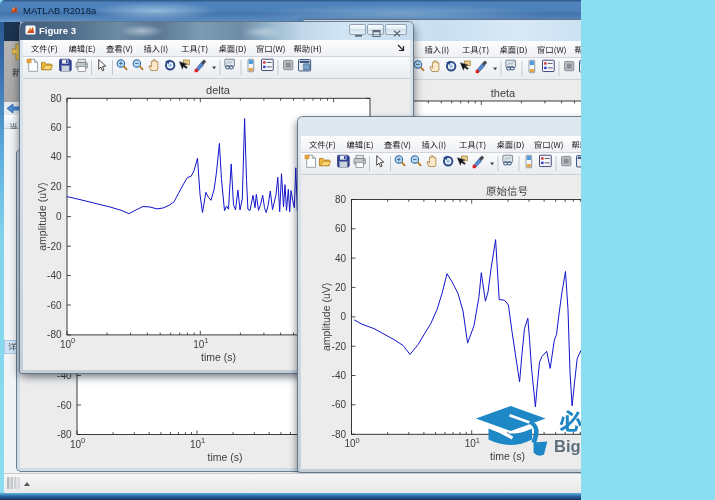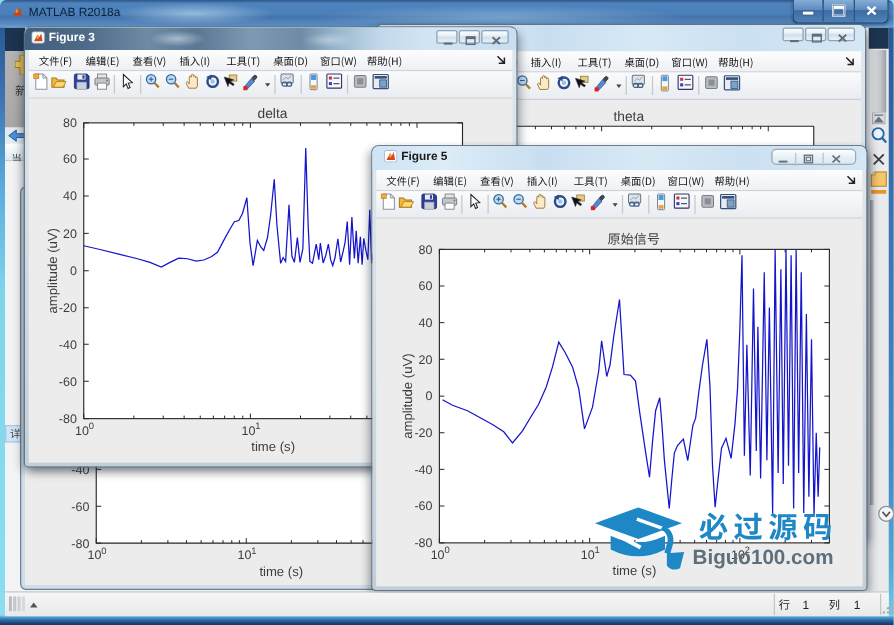--- a/index.html
+++ b/index.html
@@ -1,15 +1,15 @@
 <!DOCTYPE html>
 <html><head><meta charset="utf-8"><style>
 * { margin:0; padding:0; box-sizing:content-box; }
 body { width:715px; height:500px; overflow:hidden; font-family:"Liberation Sans",sans-serif; background:#8adef0; }
-#root { position:relative; width:715px; height:500px; overflow:hidden; }
+#root { position:relative; width:569px; height:500px; overflow:hidden;padding-left:12px; }
 .fbtn { width:17px;height:11px;background:linear-gradient(180deg,#fdfefe,#e3edf5 45%,#cfdfec 50%,#e8f1f8);border:1px solid #8fa3b5;border-radius:2px;margin-left:1px;box-sizing:border-box; }
 .mbtn { height:17px;background:linear-gradient(180deg,#88add6 0%,#5d8cc0 45%,#3e6ba2 50%,#4e80b6 100%); }
 </style></head><body>
 <div id="root">
 <div style="position:absolute;left:0;top:0;width:715px;height:22px;border-radius:5px 5px 0 0;
 background:linear-gradient(180deg,#2c5685 0%,#4f83bd 12%,#4b7fb8 50%,#4273ab 62%,#5b8cc4 88%,#69a0d2 100%);z-index:1">
 <div style="position:absolute;left:90px;top:2px;width:130px;height:18px;background:radial-gradient(ellipse at 50% 50%,rgba(210,235,250,0.55),rgba(210,235,250,0) 70%)"></div>
 <div style="position:absolute;left:250px;top:4px;width:300px;height:16px;background:radial-gradient(ellipse at 50% 60%,rgba(190,225,245,0.4),rgba(190,225,245,0) 70%)"></div>
 <svg width="8" height="9" viewBox="0 0 12 13" style="position:absolute;left:10px;top:5px">
         <path d="M1 11 L5.2 2.2 l1.7 3.2 L9.3 1.5 l2 9.5 z" fill="#c6441c"></path>
@@ -490,37 +490,20 @@
             <text x="326.6" y="347.9" font-size="10" fill="#3d3d3d" font-family="Liberation Sans, sans-serif">10</text>
             <text x="337.6" y="343.4" font-size="7.5" fill="#3d3d3d" font-family="Liberation Sans, sans-serif">2</text>
             <text x="218.5" y="360.9" font-size="10.5" fill="#3d3d3d" text-anchor="middle" font-family="Liberation Sans, sans-serif">time (s)</text>
             <text x="46" y="216.6" font-size="10.5" fill="#3d3d3d" text-anchor="middle" font-family="Liberation Sans, sans-serif" transform="rotate(-90 46 216.6)">amplitude (uV)</text>
             <text x="218" y="94" font-size="11" fill="#3d3d3d" text-anchor="middle" font-family="Liberation Sans, sans-serif">delta</text>
             <path d="M67.0 196.6 L80.0 199.6 L95.0 203.3 L110.0 207.0 L120.0 209.9 L129.0 213.6 L136.0 209.9 L143.0 206.5 L150.0 207.0 L157.0 208.9 L163.0 208.0 L169.0 205.4 L174.0 201.8 L179.0 192.3 L184.0 183.2 L187.5 177.4 L191.0 176.4 L194.0 170.8 L197.5 158.2 L200.0 194.4 L202.5 212.5 L205.9 192.3 L208.5 197.4 L211.0 200.3 L214.0 190.0 L216.5 172.2 L219.4 143.4 L221.5 179.6 L224.5 210.7 L226.5 206.0 L228.5 209.2 L231.2 163.9 L233.5 204.8 L235.5 209.9 L237.9 190.1 L240.0 209.9 L242.3 198.9 L244.6 118.5 L246.5 179.6 L247.9 209.2 L250.0 210.5 L253.0 195.3 L255.0 207.7 L256.3 194.4 L258.5 210.4 L260.5 204.8 L262.7 195.3 L264.5 207.7 L266.2 212.6 L268.0 206.2 L270.3 191.0 L272.5 209.6 L274.5 201.1 L276.0 194.4 L277.8 177.3 L279.7 211.7 L281.5 173.7 L283.5 206.8 L285.0 184.7 L286.5 210.5 L288.3 189.5 L289.7 211.7 L291.0 190.7 L292.7 200.3 L294.3 207.7 L295.8 167.8 L297.3 210.7 L299.2 199.5 L300.9 208.9 L302.9 201.8 L304.5 209.8 L306.2 201.0 L308.6 212.5 L310.4 187.5 L312.6 210.1 L315.2 202.1 L317.1 212.4 L318.8 195.5 L320.6 208.5 L322.8 193.9 L324.5 213.1 L326.3 186.2 L328.2 208.4 L330.2 195.8 L332.5 211.5 L334.7 190.1 L337.0 211.1 L339.6 200.3 L342.0 212.3 L344.1 202.3 L346.4 208.6 L348.9 195.4 L351.1 208.5 L353.2 182.2 L355.2 207.7 L356.9 185.7 L359.5 206.3 L361.4 193.6 L363.0 209.5 L364.8 169.1 L366.5 211.4 L368.5 172.8" fill="none" stroke="#1414cc" stroke-width="1"></path>
           </svg></div>
       </div>
 </div>
 <div style="position:absolute;left:298px;top:117px;width:395px;height:355px;z-index:5;border-radius:5px 5px 3px 3px;box-shadow:0 0 0 1px rgba(96,114,132,0.9), -3px 3px 7px rgba(20,30,45,0.32), 3px 4px 8px rgba(20,30,45,0.38);background:linear-gradient(180deg,#dfe8ee 0%,#cdd9e2 60%,#c2cfd9 100%)">
-<div style="position:absolute;left:0;top:0;right:0;height:19px;border-radius:5px 5px 0 0;background:linear-gradient(90deg,#cfe3f3 0%,#dcecf8 15%,#c8def0 35%,#d8e9f6 55%,#cbe0f1 75%,#d4e7f5 100%);">
-        <svg width="11" height="10" viewBox="0 0 13 12" style="position:absolute;left:9px;top:3px">
-          <rect x="0.5" y="0.5" width="12" height="11" rx="2" fill="#fdfdfd" stroke="#9ab0c4" stroke-width="0.8"></rect>
-          <path d="M2.5 9.5 L6 3 l1.6 2.6 L9.5 2.2 l1.3 7.3 z" fill="#d24a1e"></path>
-          <path d="M6 3 l1.6 2.6 L6.4 7.6 L4.6 6.2 z" fill="#f29830"></path>
-        </svg>
-        <span style="position:absolute;left:23px;top:3px;font:bold 9.5px 'Liberation Sans',sans-serif;color:#1a1a1a">Figure 5</span>
-        <div style="position:absolute;right:8px;top:2px;width:68px;height:13px;border:1px solid #9aa8b8;border-radius:4px;background:linear-gradient(180deg,#fdfefe,#e8f0f7 50%,#dbe7f2);box-sizing:border-box">
-<svg width="66" height="11">
-            <rect x="5" y="6.5" width="7" height="1.6" fill="#667180"></rect>
-            <rect x="25.5" y="2.2" width="6.5" height="6" fill="none" stroke="#667180" stroke-width="1.1"></rect>
-            <rect x="27" y="3.8" width="3.4" height="2.8" fill="none" stroke="#667180" stroke-width="0.9"></rect>
-            <path d="M48 2.5 l6 5.4 m0-5.4 l-6 5.4" stroke="#667180" stroke-width="1.4"></path>
-            <line x1="18.5" y1="0" x2="18.5" y2="11" stroke="#b7c3cf"></line>
-            <line x1="40.5" y1="0" x2="40.5" y2="11" stroke="#b7c3cf"></line>
-          </svg></div>
-      </div>
 <div style="position:absolute;left:3px;right:3px;top:19px;bottom:3px;background:#ececec;overflow:hidden">
         <div style="position:absolute;left:0;top:0;width:389px;height:16px;background:linear-gradient(#fdfdfe,#eef0f4);border-bottom:1px solid #d0d4da"><svg width="389" height="16" viewBox="0 0 389 16">
             <path transform="translate(8,12)" d="M3.5 -6.8C3.8 -6.4 4.0 -5.9 4.1 -5.5L4.8 -5.8C4.7 -6.1 4.4 -6.6 4.2 -7.0ZM0.4 -5.5V-4.9H1.7C2.2 -3.6 2.9 -2.5 3.7 -1.7C2.8 -0.9 1.7 -0.3 0.3 0.1C0.4 0.2 0.6 0.5 0.7 0.6C2.1 0.2 3.2 -0.4 4.2 -1.2C5.1 -0.4 6.2 0.2 7.6 0.6C7.7 0.4 7.9 0.2 8.0 0.0C6.7 -0.3 5.6 -0.9 4.6 -1.7C5.5 -2.5 6.1 -3.6 6.6 -4.9H7.9V-5.5ZM4.2 -2.1C3.4 -2.9 2.8 -3.8 2.4 -4.9H5.9C5.5 -3.8 4.9 -2.9 4.2 -2.1Z M10.9 -2.8V-2.2H13.3V0.7H13.9V-2.2H16.2V-2.8H13.9V-4.7H15.8V-5.3H13.9V-6.9H13.3V-5.3H12.2C12.3 -5.6 12.4 -6.0 12.5 -6.4L11.9 -6.6C11.7 -5.5 11.3 -4.4 10.9 -3.7C11.0 -3.6 11.3 -3.5 11.4 -3.4C11.6 -3.7 11.8 -4.2 12.0 -4.7H13.3V-2.8ZM10.5 -6.9C10.1 -5.7 9.3 -4.4 8.6 -3.6C8.7 -3.5 8.9 -3.2 8.9 -3.0C9.2 -3.3 9.4 -3.6 9.7 -4.0V0.6H10.3V-5.0C10.6 -5.5 10.9 -6.2 11.1 -6.8Z M18.6 1.6 19.0 1.4C18.3 0.2 18.0 -1.2 18.0 -2.6C18.0 -4.0 18.3 -5.4 19.0 -6.6L18.6 -6.8C17.8 -5.5 17.4 -4.2 17.4 -2.6C17.4 -0.9 17.8 0.4 18.6 1.6Z M20.2 0.0H21.0V-2.7H23.3V-3.4H21.0V-5.4H23.7V-6.1H20.2Z M24.8 1.6C25.6 0.4 26.0 -0.9 26.0 -2.6C26.0 -4.2 25.6 -5.5 24.8 -6.8L24.3 -6.6C25.0 -5.4 25.4 -4.0 25.4 -2.6C25.4 -1.2 25.0 0.2 24.3 1.4Z" fill="#1a1a1a"></path>
             <path transform="translate(45.5,12)" d="M0.3 -0.4 0.5 0.1C1.2 -0.1 2.0 -0.5 2.9 -0.9L2.8 -1.4C1.9 -1.0 0.9 -0.7 0.3 -0.4ZM0.5 -3.5C0.6 -3.6 0.8 -3.6 1.7 -3.7C1.4 -3.2 1.1 -2.8 1.0 -2.6C0.7 -2.3 0.5 -2.1 0.4 -2.1C0.4 -1.9 0.5 -1.6 0.6 -1.5C0.7 -1.6 1.0 -1.7 2.8 -2.1C2.8 -2.2 2.8 -2.5 2.8 -2.6L1.4 -2.3C2.0 -3.1 2.5 -4.0 3.0 -5.0L2.5 -5.2C2.4 -4.9 2.2 -4.6 2.0 -4.3L1.1 -4.2C1.6 -4.9 2.0 -5.9 2.4 -6.8L1.8 -7.0C1.5 -6.0 0.9 -4.9 0.8 -4.6C0.6 -4.3 0.5 -4.1 0.3 -4.1C0.4 -3.9 0.5 -3.6 0.5 -3.5ZM5.2 -2.9V-1.7H4.5V-2.9ZM5.6 -2.9H6.2V-1.7H5.6ZM4.0 -3.4V0.6H4.5V-1.2H5.2V0.4H5.6V-1.2H6.2V0.4H6.6V-1.2H7.2V0.1C7.2 0.1 7.2 0.1 7.1 0.1C7.1 0.1 6.9 0.1 6.8 0.1C6.8 0.3 6.9 0.5 6.9 0.6C7.2 0.6 7.4 0.6 7.5 0.5C7.7 0.4 7.7 0.3 7.7 0.1V-3.4L7.2 -3.4ZM6.6 -2.9H7.2V-1.7H6.6ZM5.0 -6.9C5.2 -6.6 5.3 -6.3 5.4 -6.1H3.4V-4.3C3.4 -3.0 3.4 -1.2 2.6 0.2C2.7 0.2 3.0 0.4 3.1 0.5C3.9 -0.8 4.0 -2.8 4.0 -4.1H7.6V-6.1H6.1C6.0 -6.3 5.8 -6.7 5.6 -7.0ZM4.0 -5.5H7.1V-4.7H4.0Z M12.9 -6.2H15.1V-5.4H12.9ZM12.3 -6.7V-4.9H15.7V-6.7ZM9.0 -2.8C9.0 -2.8 9.3 -2.9 9.6 -2.9H10.3V-1.7L8.6 -1.4L8.8 -0.8L10.3 -1.1V0.6H10.9V-1.2L11.8 -1.4L11.8 -1.9L10.9 -1.8V-2.9H11.7V-3.4H10.9V-4.7H10.3V-3.4H9.5C9.8 -4.0 10.0 -4.7 10.2 -5.4H11.7V-6.0H10.4C10.4 -6.3 10.5 -6.6 10.5 -6.8L9.9 -7.0C9.9 -6.6 9.8 -6.3 9.7 -6.0H8.7V-5.4H9.6C9.4 -4.7 9.3 -4.2 9.2 -4.0C9.0 -3.6 8.9 -3.3 8.8 -3.3C8.8 -3.2 8.9 -2.9 9.0 -2.8ZM15.1 -3.9V-3.2H12.9V-3.9ZM11.6 -0.6 11.7 -0.1 15.1 -0.3V0.7H15.6V-0.4L16.3 -0.4L16.3 -1.0L15.6 -0.9V-3.9H16.2V-4.4H11.8V-3.9H12.4V-0.7ZM15.1 -2.7V-2.0H12.9V-2.7ZM15.1 -1.5V-0.9L12.9 -0.7V-1.5Z M18.6 1.6 19.0 1.4C18.3 0.2 18.0 -1.2 18.0 -2.6C18.0 -4.0 18.3 -5.4 19.0 -6.6L18.6 -6.8C17.8 -5.5 17.4 -4.2 17.4 -2.6C17.4 -0.9 17.8 0.4 18.6 1.6Z M20.2 0.0H23.8V-0.7H21.0V-2.9H23.3V-3.5H21.0V-5.4H23.7V-6.1H20.2Z M25.1 1.6C25.9 0.4 26.3 -0.9 26.3 -2.6C26.3 -4.2 25.9 -5.5 25.1 -6.8L24.6 -6.6C25.4 -5.4 25.7 -4.0 25.7 -2.6C25.7 -1.2 25.4 0.2 24.6 1.4Z" fill="#1a1a1a"></path>
             <path transform="translate(83,12)" d="M2.4 -1.8H5.8V-1.1H2.4ZM2.4 -2.9H5.8V-2.2H2.4ZM1.8 -3.4V-0.7H6.5V-3.4ZM0.6 -0.2V0.4H7.7V-0.2ZM3.8 -7.0V-5.9H0.5V-5.4H3.1C2.4 -4.6 1.3 -3.9 0.3 -3.5C0.4 -3.4 0.6 -3.2 0.7 -3.0C1.8 -3.5 3.1 -4.3 3.8 -5.3V-3.6H4.4V-5.3C5.2 -4.4 6.4 -3.5 7.6 -3.1C7.7 -3.2 7.9 -3.5 8.0 -3.6C7.0 -3.9 5.8 -4.6 5.1 -5.4H7.8V-5.9H4.4V-7.0Z M11.1 -1.8H14.7V-1.2H11.1ZM11.1 -2.2V-2.8H14.7V-2.2ZM11.1 -0.8H14.7V-0.1H11.1ZM15.2 -6.9C13.8 -6.6 11.3 -6.5 9.3 -6.5C9.3 -6.4 9.4 -6.2 9.4 -6.0C10.1 -6.0 10.9 -6.0 11.7 -6.1C11.6 -5.9 11.6 -5.7 11.5 -5.5H9.4V-5.0H11.3C11.2 -4.8 11.1 -4.6 11.0 -4.4H8.8V-3.9H10.8C10.2 -3.0 9.5 -2.2 8.6 -1.7C8.7 -1.6 8.9 -1.3 9.0 -1.2C9.5 -1.5 10.0 -1.9 10.5 -2.4V0.7H11.1V0.3H14.7V0.7H15.3V-3.3H11.1C11.2 -3.5 11.4 -3.7 11.5 -3.9H16.1V-4.4H11.7C11.8 -4.6 11.9 -4.8 12.0 -5.0H15.6V-5.5H12.2L12.4 -6.1C13.6 -6.2 14.7 -6.3 15.6 -6.5Z M18.6 1.6 19.0 1.4C18.3 0.2 18.0 -1.2 18.0 -2.6C18.0 -4.0 18.3 -5.4 19.0 -6.6L18.6 -6.8C17.8 -5.5 17.4 -4.2 17.4 -2.6C17.4 -0.9 17.8 0.4 18.6 1.6Z M21.4 0.0H22.2L24.2 -6.1H23.4L22.4 -2.8C22.2 -2.1 22.1 -1.5 21.8 -0.8H21.8C21.6 -1.5 21.4 -2.1 21.2 -2.8L20.2 -6.1H19.4Z M25.0 1.6C25.8 0.4 26.2 -0.9 26.2 -2.6C26.2 -4.2 25.8 -5.5 25.0 -6.8L24.5 -6.6C25.2 -5.4 25.6 -4.0 25.6 -2.6C25.6 -1.2 25.2 0.2 24.5 1.4Z" fill="#1a1a1a"></path>
             <path transform="translate(120.5,12)" d="M6.1 -2.0V-1.5H7.0V-0.3H5.8V-4.4H7.9V-5.0H5.8V-6.1C6.4 -6.2 7.0 -6.3 7.5 -6.4L7.1 -6.9C6.2 -6.6 4.6 -6.5 3.3 -6.4C3.4 -6.2 3.5 -6.0 3.5 -5.9C4.0 -5.9 4.6 -5.9 5.2 -6.0V-5.0H3.0V-4.4H5.2V-0.3H3.8V-1.5H4.8V-2.0H3.8V-3.0C4.2 -3.1 4.5 -3.2 4.8 -3.4L4.5 -3.9C4.2 -3.7 3.7 -3.5 3.3 -3.4V0.7H3.8V0.2H7.0V0.7H7.6V-3.6H6.1V-3.1H7.0V-2.0ZM1.3 -7.0V-5.3H0.4V-4.7H1.3V-2.8L0.3 -2.6L0.5 -2.0L1.3 -2.2V-0.1C1.3 0.0 1.3 0.1 1.2 0.1C1.1 0.1 0.9 0.1 0.6 0.1C0.7 0.2 0.8 0.5 0.8 0.6C1.2 0.6 1.5 0.6 1.7 0.5C1.9 0.4 1.9 0.2 1.9 -0.1V-2.4L2.8 -2.7L2.8 -3.2L1.9 -3.0V-4.7H2.7V-5.3H1.9V-7.0Z M10.7 -6.3C11.3 -5.9 11.7 -5.4 12.1 -4.9C11.5 -2.5 10.5 -0.9 8.6 0.1C8.8 0.2 9.1 0.5 9.2 0.6C10.9 -0.4 12.0 -1.9 12.6 -4.1C13.5 -2.4 14.1 -0.5 16.0 0.6C16.0 0.4 16.2 0.0 16.3 -0.1C13.5 -1.8 13.8 -4.9 11.1 -6.8Z M18.6 1.6 19.0 1.4C18.3 0.2 18.0 -1.2 18.0 -2.6C18.0 -4.0 18.3 -5.4 19.0 -6.6L18.6 -6.8C17.8 -5.5 17.4 -4.2 17.4 -2.6C17.4 -0.9 17.8 0.4 18.6 1.6Z M20.2 0.0H21.0V-6.1H20.2Z M22.7 1.6C23.4 0.4 23.9 -0.9 23.9 -2.6C23.9 -4.2 23.4 -5.5 22.7 -6.8L22.2 -6.6C22.9 -5.4 23.3 -4.0 23.3 -2.6C23.3 -1.2 22.9 0.2 22.2 1.4Z" fill="#1a1a1a"></path>
             <path transform="translate(158,12)" d="M0.4 -0.6V0.0H7.9V-0.6H4.5V-5.4H7.5V-6.0H0.9V-5.4H3.8V-0.6Z M13.3 -0.7C14.2 -0.3 15.2 0.3 15.8 0.7L16.3 0.2C15.7 -0.2 14.7 -0.7 13.7 -1.1ZM11.0 -1.1C10.5 -0.7 9.5 -0.1 8.6 0.2C8.8 0.3 9.0 0.5 9.1 0.7C9.9 0.3 10.9 -0.2 11.6 -0.7ZM10.1 -6.6V-1.7H8.7V-1.2H16.2V-1.7H15.0V-6.6ZM10.7 -1.7V-2.5H14.3V-1.7ZM10.7 -4.9H14.3V-4.2H10.7ZM10.7 -5.3V-6.1H14.3V-5.3ZM10.7 -3.7H14.3V-3.0H10.7Z M18.6 1.6 19.0 1.4C18.3 0.2 18.0 -1.2 18.0 -2.6C18.0 -4.0 18.3 -5.4 19.0 -6.6L18.6 -6.8C17.8 -5.5 17.4 -4.2 17.4 -2.6C17.4 -0.9 17.8 0.4 18.6 1.6Z M21.5 0.0H22.3V-5.4H24.1V-6.1H19.7V-5.4H21.5Z M25.2 1.6C26.0 0.4 26.4 -0.9 26.4 -2.6C26.4 -4.2 26.0 -5.5 25.2 -6.8L24.7 -6.6C25.4 -5.4 25.8 -4.0 25.8 -2.6C25.8 -1.2 25.4 0.2 24.7 1.4Z" fill="#1a1a1a"></path>
             <path transform="translate(195.5,12)" d="M2.0 -3.7H6.3V-3.1H2.0ZM2.0 -4.8H6.3V-4.2H2.0ZM1.4 -5.3V-2.6H3.8V-2.0H0.4V-1.5H3.3C2.5 -0.8 1.3 -0.2 0.3 0.1C0.4 0.2 0.6 0.4 0.7 0.6C1.8 0.2 3.0 -0.5 3.8 -1.4V0.7H4.4V-1.4C5.2 -0.5 6.4 0.2 7.6 0.5C7.7 0.4 7.9 0.1 8.0 0.0C6.9 -0.2 5.7 -0.8 5.0 -1.5H7.9V-2.0H4.4V-2.6H7.0V-5.3H4.4V-5.9H7.5V-6.4H4.4V-7.0H3.7V-5.3Z M11.5 -2.8H13.3V-1.8H11.5ZM11.5 -3.3V-4.2H13.3V-3.3ZM11.5 -1.3H13.3V-0.4H11.5ZM8.8 -6.4V-5.8H12.0C11.9 -5.5 11.8 -5.1 11.8 -4.8H9.2V0.7H9.8V0.2H15.1V0.7H15.7V-4.8H12.4L12.7 -5.8H16.1V-6.4ZM9.8 -0.4V-4.2H11.0V-0.4ZM15.1 -0.4H13.9V-4.2H15.1Z M18.6 1.6 19.0 1.4C18.3 0.2 18.0 -1.2 18.0 -2.6C18.0 -4.0 18.3 -5.4 19.0 -6.6L18.6 -6.8C17.8 -5.5 17.4 -4.2 17.4 -2.6C17.4 -0.9 17.8 0.4 18.6 1.6Z M20.2 0.0H21.8C23.6 0.0 24.6 -1.1 24.6 -3.1C24.6 -5.0 23.6 -6.1 21.8 -6.1H20.2ZM21.0 -0.6V-5.5H21.7C23.1 -5.5 23.8 -4.6 23.8 -3.1C23.8 -1.5 23.1 -0.6 21.7 -0.6Z M25.9 1.6C26.7 0.4 27.2 -0.9 27.2 -2.6C27.2 -4.2 26.7 -5.5 25.9 -6.8L25.5 -6.6C26.2 -5.4 26.5 -4.0 26.5 -2.6C26.5 -1.2 26.2 0.2 25.5 1.4Z" fill="#1a1a1a"></path>
             <path transform="translate(233,12)" d="M3.1 -5.6C2.4 -5.1 1.5 -4.7 0.7 -4.4L1.0 -4.0C1.9 -4.2 2.8 -4.7 3.5 -5.3ZM4.8 -5.2C5.6 -4.9 6.7 -4.3 7.3 -3.9L7.7 -4.3C7.1 -4.7 6.0 -5.2 5.2 -5.6ZM3.6 -4.8C3.5 -4.5 3.2 -4.2 3.0 -3.9H1.4V0.7H2.0V0.3H6.4V0.6H7.0V-3.9H3.7C3.9 -4.1 4.1 -4.4 4.2 -4.6ZM2.0 -0.1V-3.4H6.4V-0.1ZM3.0 -1.8C3.4 -1.7 3.7 -1.5 4.1 -1.3C3.5 -1.0 2.9 -0.8 2.3 -0.7C2.4 -0.6 2.5 -0.4 2.6 -0.3C3.3 -0.4 4.0 -0.7 4.5 -1.1C5.0 -0.9 5.3 -0.6 5.6 -0.4L5.9 -0.8C5.7 -1.0 5.3 -1.2 4.9 -1.4C5.3 -1.7 5.6 -2.1 5.9 -2.6L5.5 -2.8L5.4 -2.8H3.5C3.6 -2.9 3.7 -3.1 3.8 -3.2L3.3 -3.3C3.1 -2.9 2.8 -2.4 2.3 -2.0C2.4 -2.0 2.6 -1.8 2.6 -1.7C2.9 -1.9 3.1 -2.1 3.3 -2.4H5.2C5.0 -2.1 4.8 -1.8 4.5 -1.6C4.1 -1.8 3.7 -2.0 3.3 -2.1ZM3.5 -6.9C3.6 -6.7 3.7 -6.5 3.8 -6.3H0.6V-5.0H1.3V-5.8H7.0V-5.0H7.7V-6.3H4.6C4.5 -6.5 4.3 -6.8 4.2 -7.0Z M9.4 -6.1V0.5H10.0V-0.2H14.9V0.4H15.6V-6.1ZM10.0 -0.9V-5.5H14.9V-0.9Z M18.6 1.6 19.0 1.4C18.3 0.2 18.0 -1.2 18.0 -2.6C18.0 -4.0 18.3 -5.4 19.0 -6.6L18.6 -6.8C17.8 -5.5 17.4 -4.2 17.4 -2.6C17.4 -0.9 17.8 0.4 18.6 1.6Z M20.9 0.0H21.8L22.7 -3.7C22.8 -4.2 22.9 -4.6 23.0 -5.1H23.1C23.2 -4.6 23.3 -4.2 23.4 -3.7L24.3 0.0H25.2L26.5 -6.1H25.7L25.1 -2.8C25.0 -2.1 24.9 -1.5 24.8 -0.8H24.7C24.6 -1.5 24.4 -2.1 24.3 -2.8L23.4 -6.1H22.7L21.9 -2.8C21.7 -2.1 21.6 -1.5 21.4 -0.8H21.4C21.3 -1.5 21.2 -2.1 21.0 -2.8L20.4 -6.1H19.6Z M27.5 1.6C28.3 0.4 28.7 -0.9 28.7 -2.6C28.7 -4.2 28.3 -5.5 27.5 -6.8L27.0 -6.6C27.8 -5.4 28.1 -4.0 28.1 -2.6C28.1 -1.2 27.8 0.2 27.0 1.4Z" fill="#1a1a1a"></path>
             <path transform="translate(270.5,12)" d="M2.3 -7.0V-6.3H0.5V-5.8H2.3V-5.2H0.7V-4.7H2.3V-4.5C2.3 -4.4 2.3 -4.2 2.2 -4.1H0.4V-3.6H2.0C1.7 -3.2 1.3 -2.8 0.6 -2.6C0.7 -2.5 0.9 -2.3 1.0 -2.1C1.9 -2.5 2.4 -3.0 2.7 -3.6H4.5V-4.1H2.9C2.9 -4.2 2.9 -4.4 2.9 -4.5V-4.7H4.3V-5.2H2.9V-5.8H4.4V-6.3H2.9V-7.0ZM4.8 -6.6V-2.5H5.4V-6.1H6.9C6.6 -5.7 6.4 -5.3 6.1 -4.9C6.8 -4.5 7.1 -4.2 7.1 -3.9C7.1 -3.7 7.0 -3.6 6.9 -3.5C6.8 -3.5 6.7 -3.5 6.5 -3.4C6.3 -3.4 6.0 -3.4 5.6 -3.5C5.7 -3.3 5.8 -3.1 5.8 -2.9C6.2 -2.9 6.5 -2.9 6.8 -2.9C7.0 -3.0 7.2 -3.0 7.3 -3.1C7.6 -3.2 7.7 -3.5 7.7 -3.8C7.7 -4.2 7.5 -4.6 6.8 -5.0C7.1 -5.5 7.5 -6.0 7.8 -6.4L7.4 -6.6L7.2 -6.6ZM1.2 -2.2V0.2H1.9V-1.6H3.8V0.6H4.4V-1.6H6.5V-0.5C6.5 -0.4 6.5 -0.3 6.4 -0.3C6.2 -0.3 5.8 -0.3 5.2 -0.3C5.3 -0.2 5.4 0.0 5.4 0.2C6.1 0.2 6.6 0.2 6.8 0.1C7.1 0.0 7.2 -0.2 7.2 -0.5V-2.2H4.4V-2.8H3.8V-2.2Z M13.6 -7.0C13.6 -6.3 13.6 -5.7 13.5 -5.1H12.2V-4.5H13.5C13.4 -2.5 13.0 -0.8 11.4 0.2C11.5 0.3 11.7 0.5 11.8 0.7C13.5 -0.4 14.0 -2.3 14.1 -4.5H15.4C15.3 -1.5 15.2 -0.3 15.0 -0.1C15.0 0.0 14.9 0.0 14.7 0.0C14.5 0.0 14.1 0.0 13.6 -0.0C13.7 0.2 13.8 0.4 13.8 0.6C14.3 0.6 14.7 0.6 15.0 0.6C15.2 0.6 15.4 0.5 15.6 0.3C15.8 -0.1 15.9 -1.3 16.0 -4.8C16.0 -4.9 16.0 -5.1 16.0 -5.1H14.1C14.2 -5.7 14.2 -6.3 14.2 -7.0ZM8.6 -0.8 8.7 -0.1C9.7 -0.4 11.1 -0.7 12.4 -1.0L12.4 -1.6L11.9 -1.5V-6.6H9.2V-0.9ZM9.7 -1.0V-2.4H11.3V-1.3ZM9.7 -4.2H11.3V-3.0H9.7ZM9.7 -4.8V-6.0H11.3V-4.8Z M18.6 1.6 19.0 1.4C18.3 0.2 18.0 -1.2 18.0 -2.6C18.0 -4.0 18.3 -5.4 19.0 -6.6L18.6 -6.8C17.8 -5.5 17.4 -4.2 17.4 -2.6C17.4 -0.9 17.8 0.4 18.6 1.6Z M20.2 0.0H21.0V-2.9H23.8V0.0H24.6V-6.1H23.8V-3.5H21.0V-6.1H20.2Z M26.3 1.6C27.0 0.4 27.5 -0.9 27.5 -2.6C27.5 -4.2 27.0 -5.5 26.3 -6.8L25.8 -6.6C26.5 -5.4 26.9 -4.0 26.9 -2.6C26.9 -1.2 26.5 0.2 25.8 1.4Z" fill="#1a1a1a"></path>

